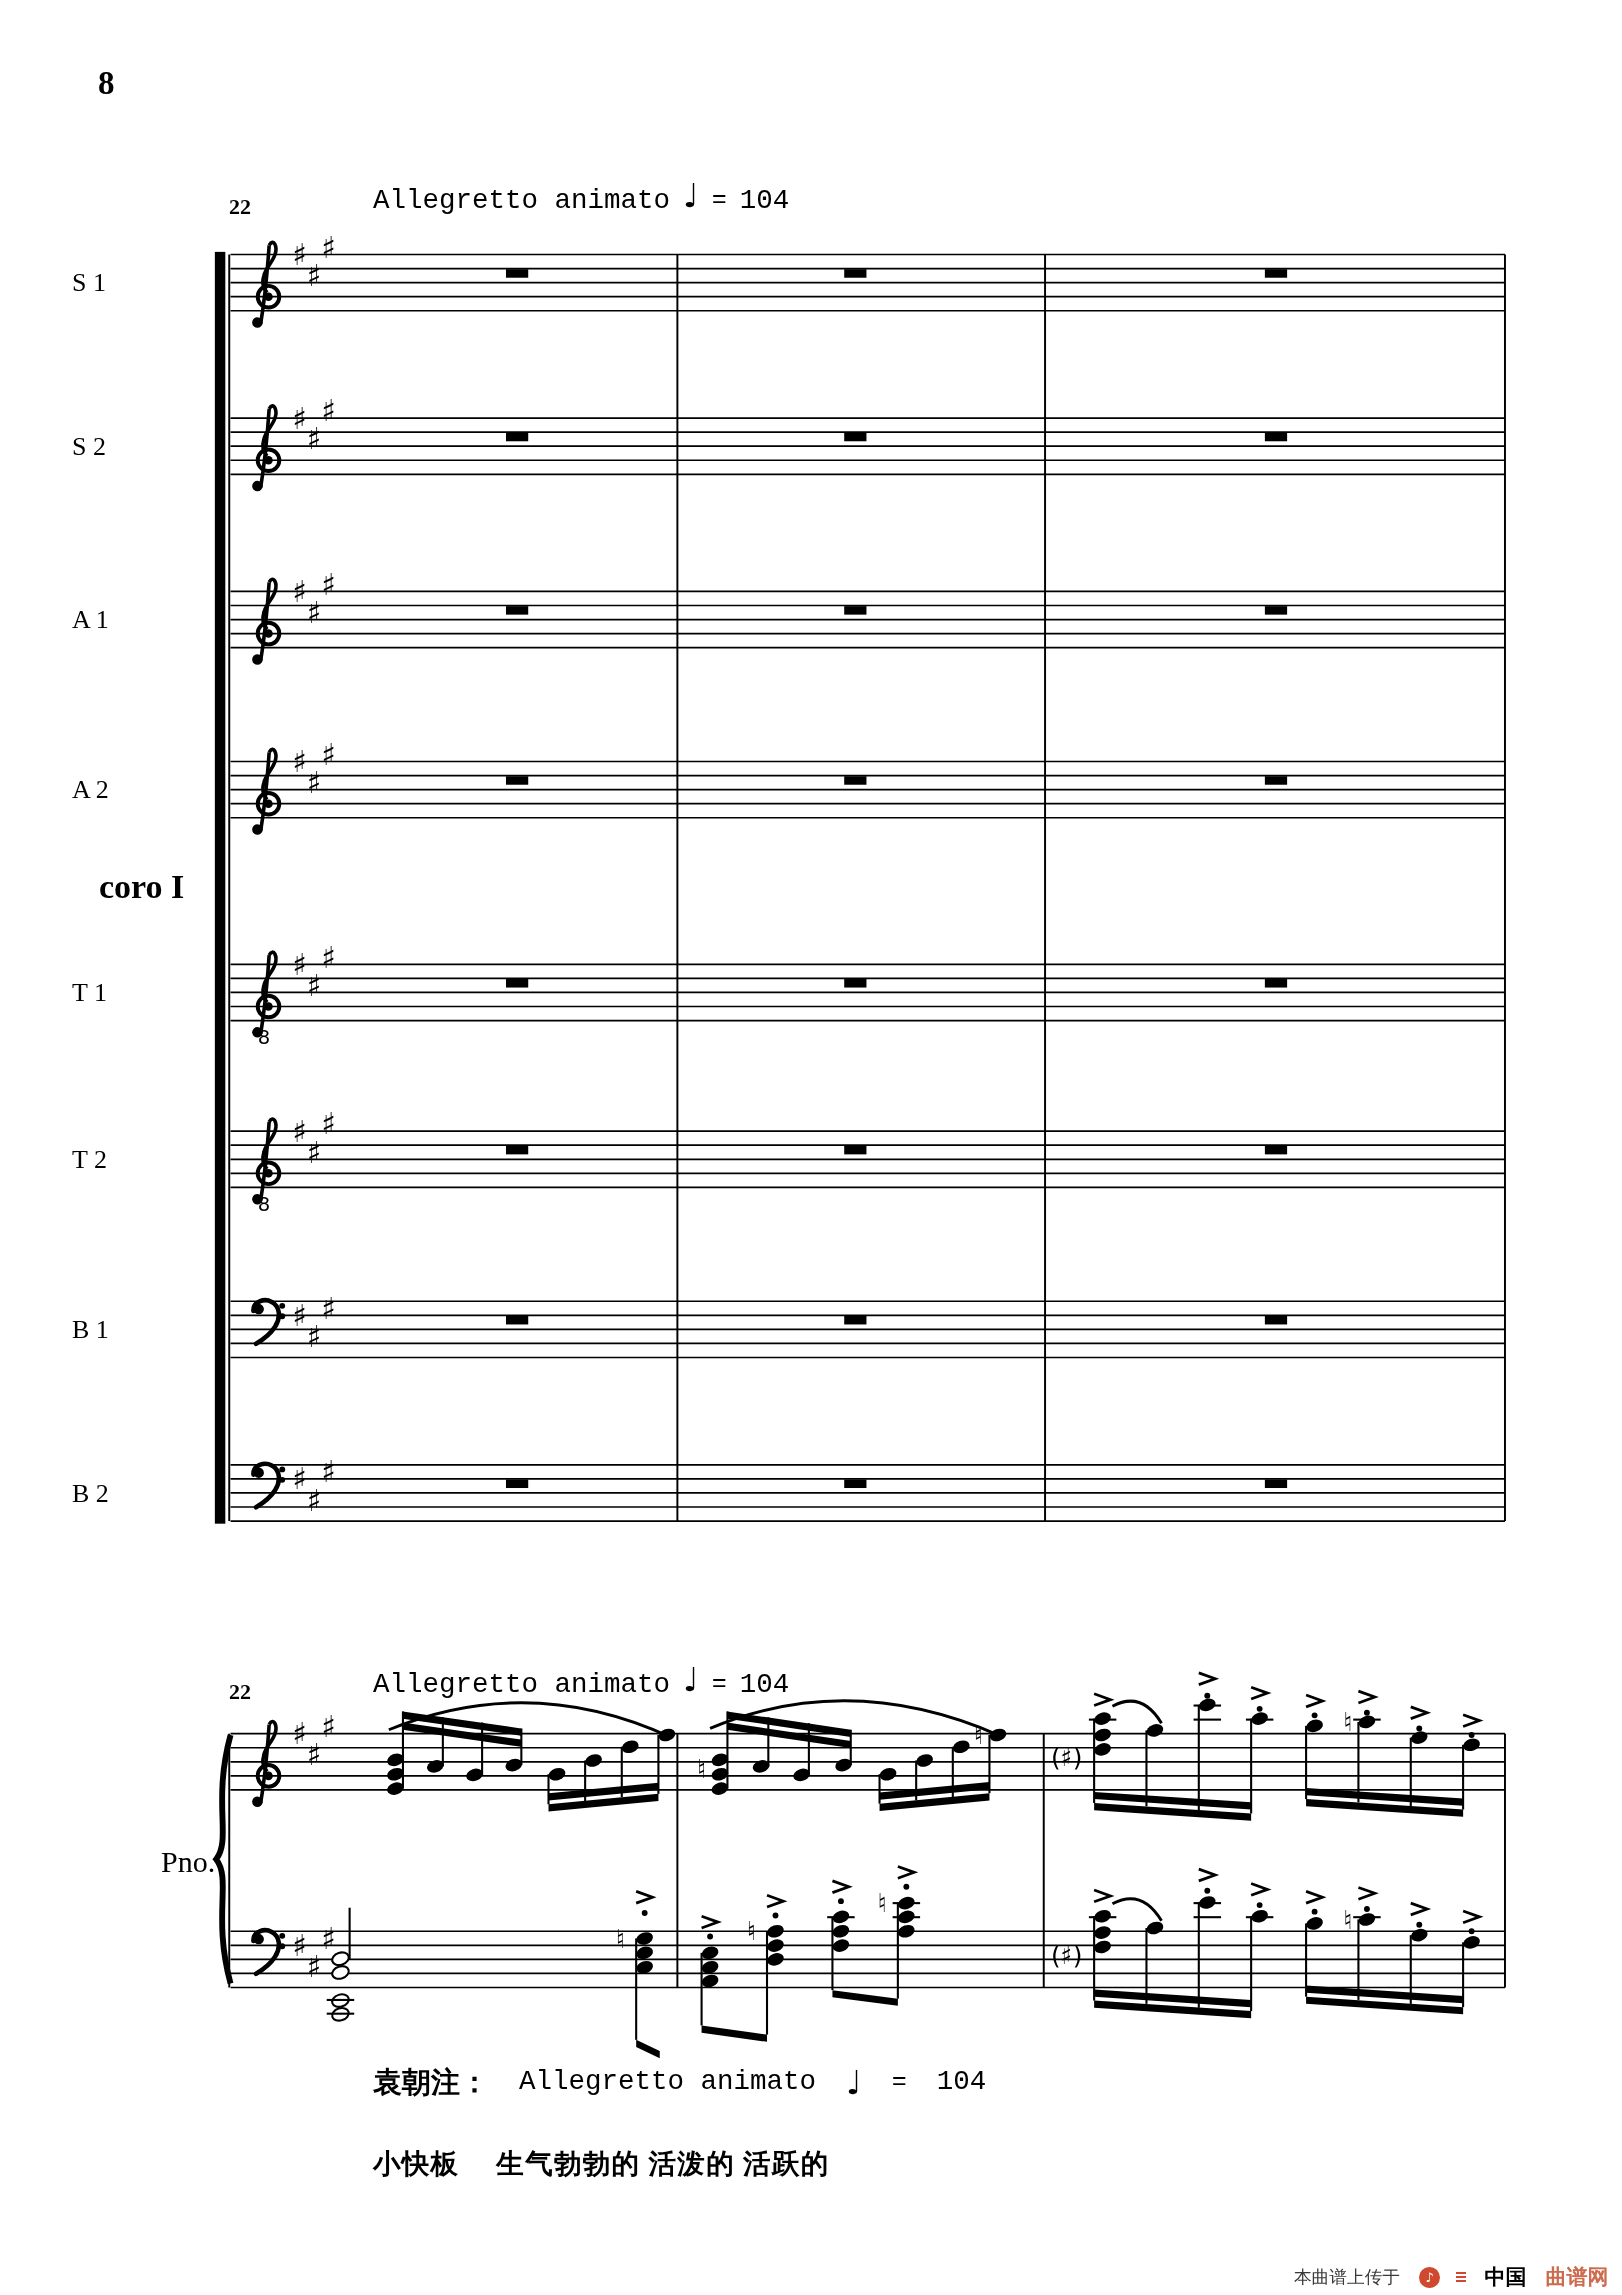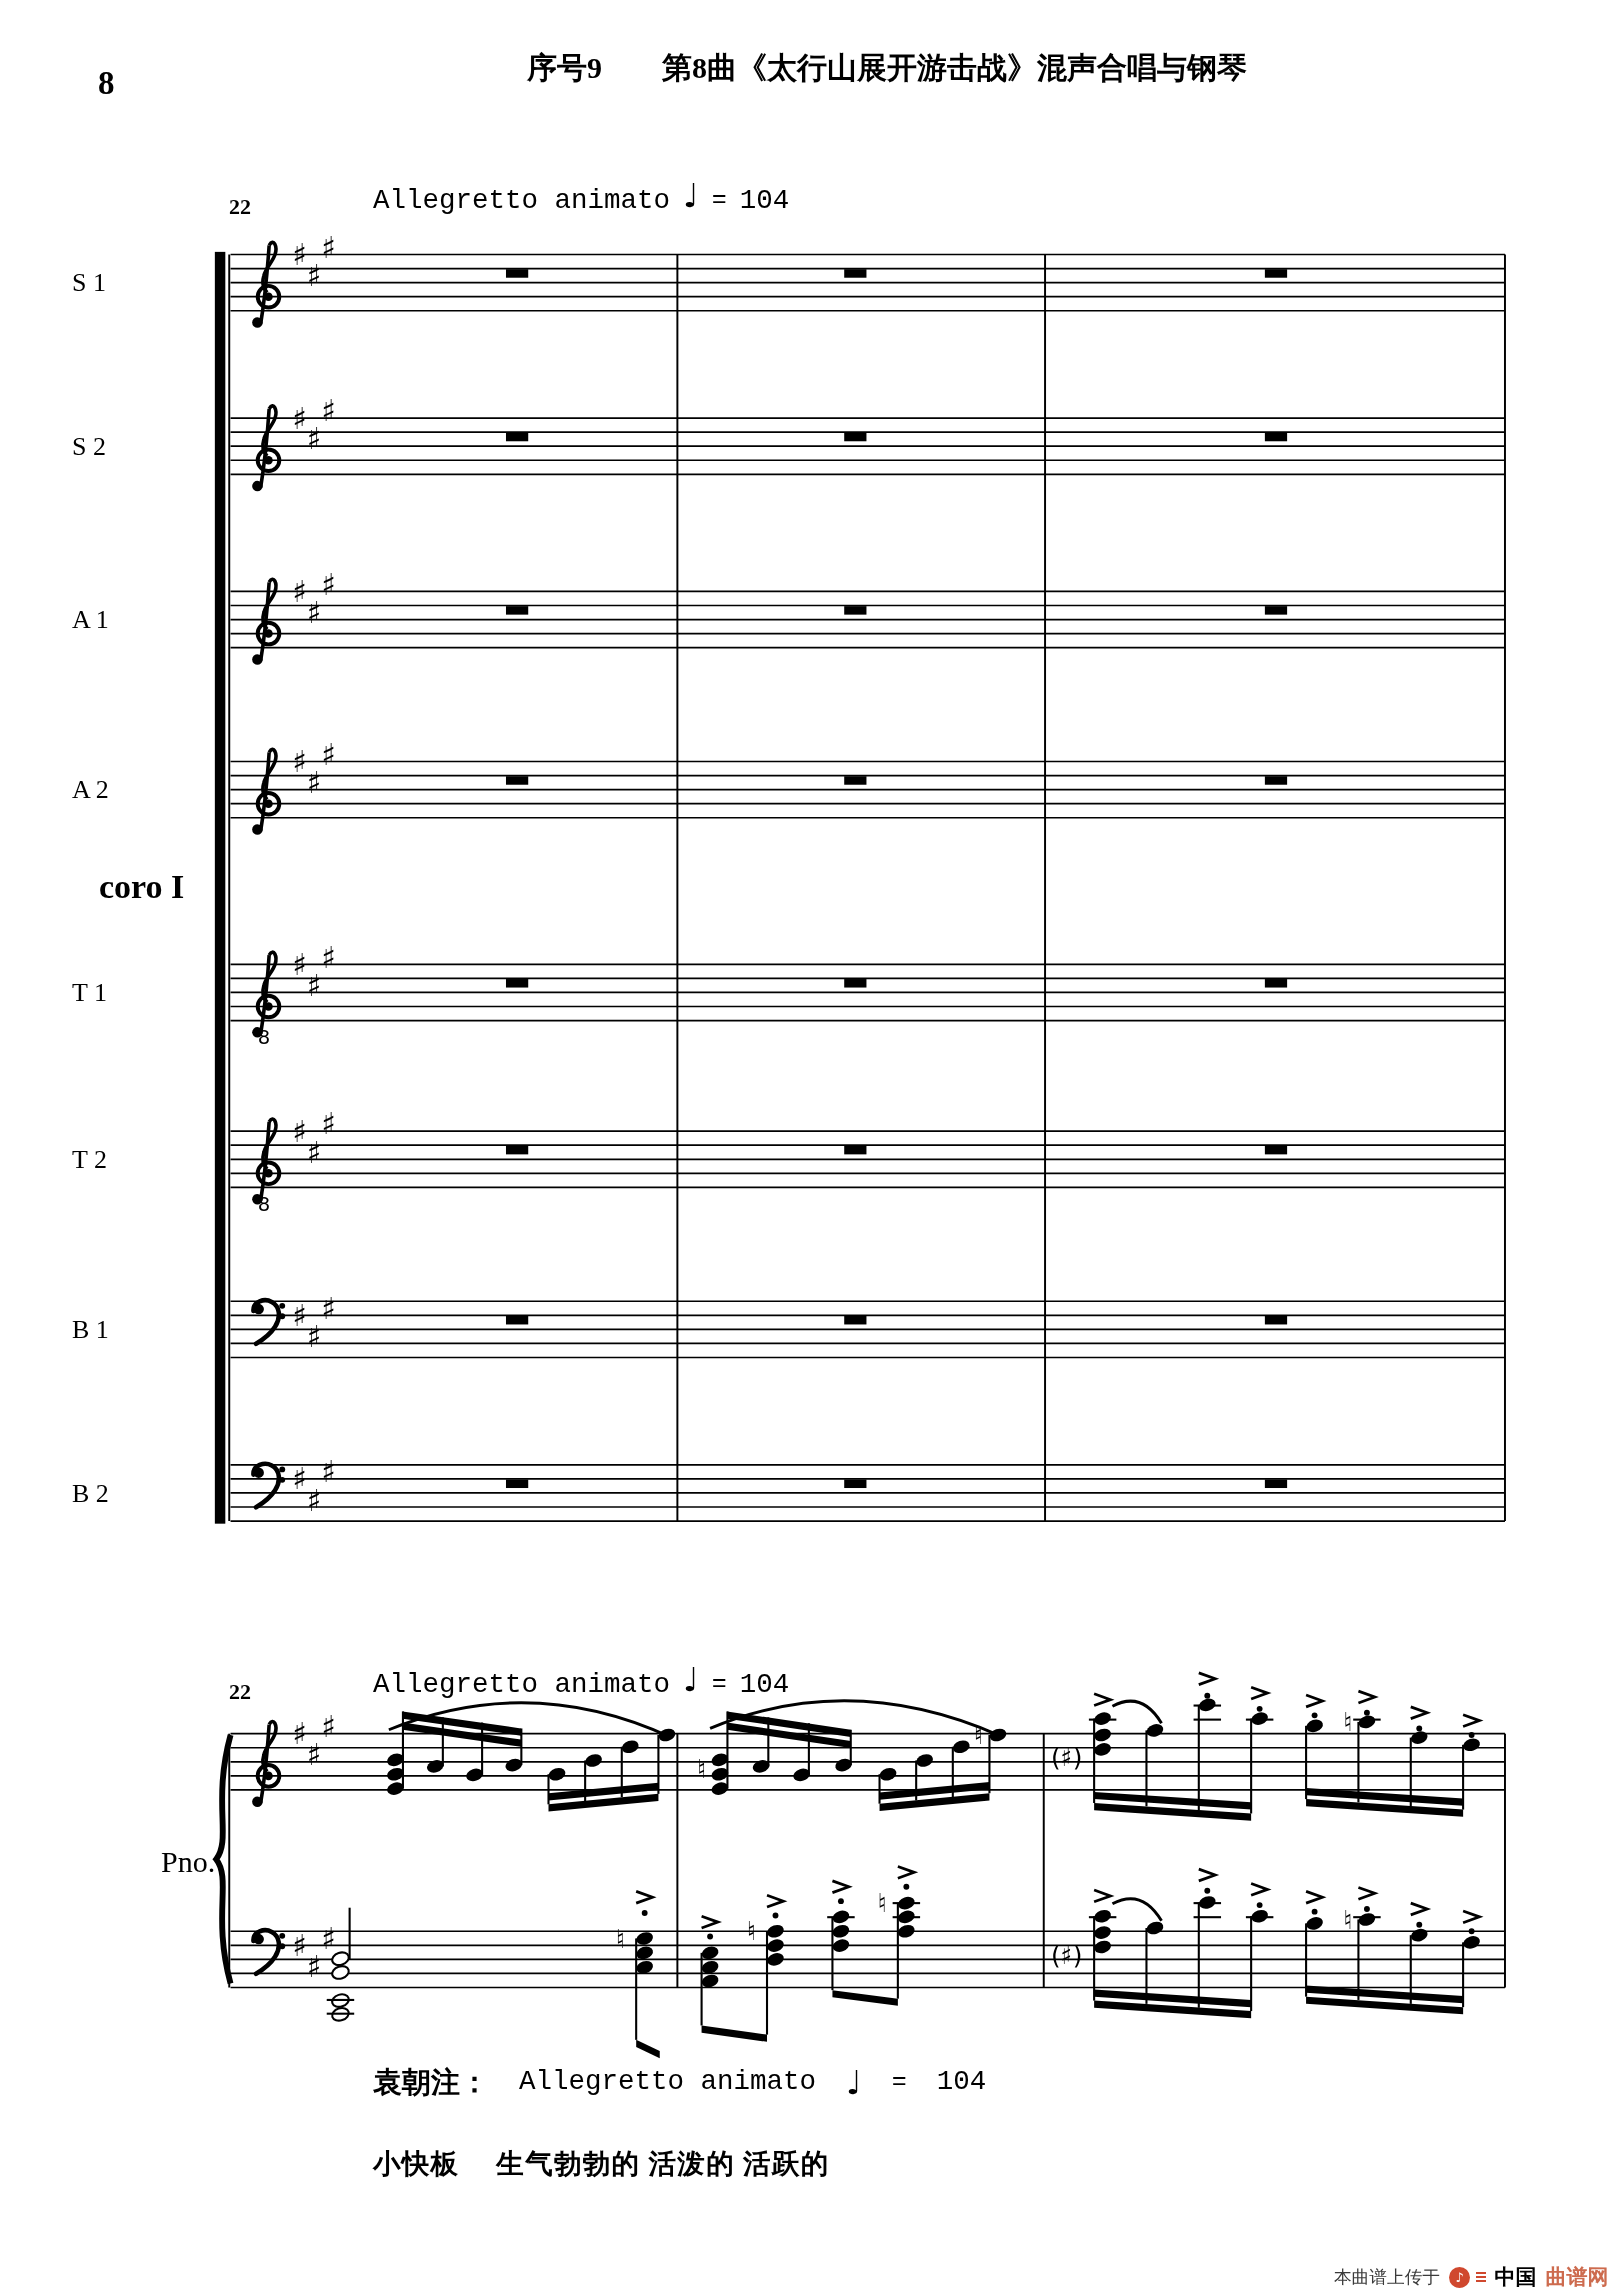--- a/index.html
+++ b/index.html
@@ -19,21 +19,21 @@
   #mnum-piano{left:229px;top:1679px;}
   .staff-label{left:72px;width:145px;text-align:left;font-size:26px;line-height:37px;}
   .group-label{left:99px;top:868px;font-size:34px;font-weight:bold;}
   .piano-label{left:161px;top:1845px;font-size:30px;}
   .annot1{left:373px;top:2063px;display:flex;align-items:flex-start;gap:30px;}
   .annot1 .cjk{font-size:29px;font-weight:bold;}
   .annot1 .lat{font-family:"Liberation Mono",monospace;font-size:27.5px;margin-top:2.6px;}
   .annot1 .note-glyph{font-family:"DejaVu Sans",sans-serif;font-size:33px;margin-top:0px;}
   .annot1 .eq{font-family:"Liberation Mono",monospace;font-size:25px;margin-top:5.2px;}
   .annot2{left:373px;top:2146px;font-size:27.5px;font-weight:bold;letter-spacing:1.3px;}
-  .watermark{right:14.4px;top:2263px;display:flex;align-items:center;gap:9px;
+  .watermark{right:14.4px;top:2263px;display:flex;align-items:center;gap:19px;
              font-family:"Liberation Sans",sans-serif;}
   .wm-text{font-size:17.7px;}
   .wm-logo{width:21px;height:21px;border-radius:50%;display:flex;align-items:center;justify-content:center;
            color:#fff;font-size:13px;font-family:"DejaVu Sans",sans-serif;}
   .wm-bars{display:flex;flex-direction:column;gap:2px;margin-left:-2.6px;}
   .wm-bars i{display:block;width:9.2px;height:2px;}
   .wm-cn1{font-size:21px;font-weight:900;font-family:Liberation Mono, monospace;}
   .wm-cn2{font-size:21px;font-weight:900;font-family:"Liberation Serif",serif;}
 </style>
 </head>
@@ -402,21 +402,20 @@
     <circle cx="2249" cy="2952" r="4.5" fill="#000"></circle>
     <path d="M 594 2644 Q 810 2556 1026 2656" fill="none" stroke="#000" stroke-width="4.5"></path>
     <path d="M 1085 2642 Q 1300 2552 1530 2654" fill="none" stroke="#000" stroke-width="4.5"></path>
     <path d="M 1700 2608 Q 1745 2584 1775 2634" fill="none" stroke="#000" stroke-width="4.5"></path>
     <path d="M 1700 2910 Q 1745 2886 1775 2936" fill="none" stroke="#000" stroke-width="4.5"></path>
   </svg>
 
 <div class="abs page-num">8</div>
 
 <div class="abs titles">
-  <div>序号9　　第8曲《太行山展开游击战》混声合唱与钢琴</div>
 </div>
 
 <div class="abs measure-num" id="mnum-top">22</div>
 
 <div class="abs tempo" id="tempo-top">
   <span class="lat">Allegretto  animato</span>
   <span class="note-glyph">♩</span>
   <span class="eq">=</span>
   <span>104</span>
 </div>

